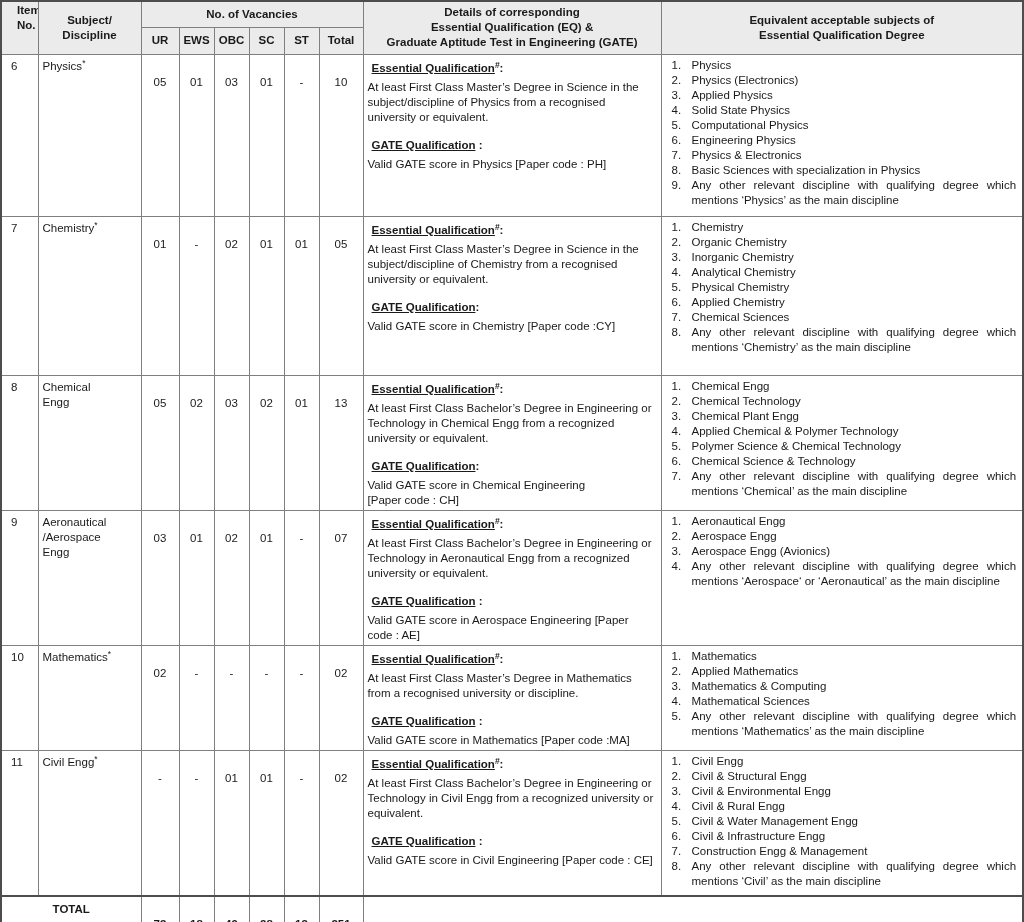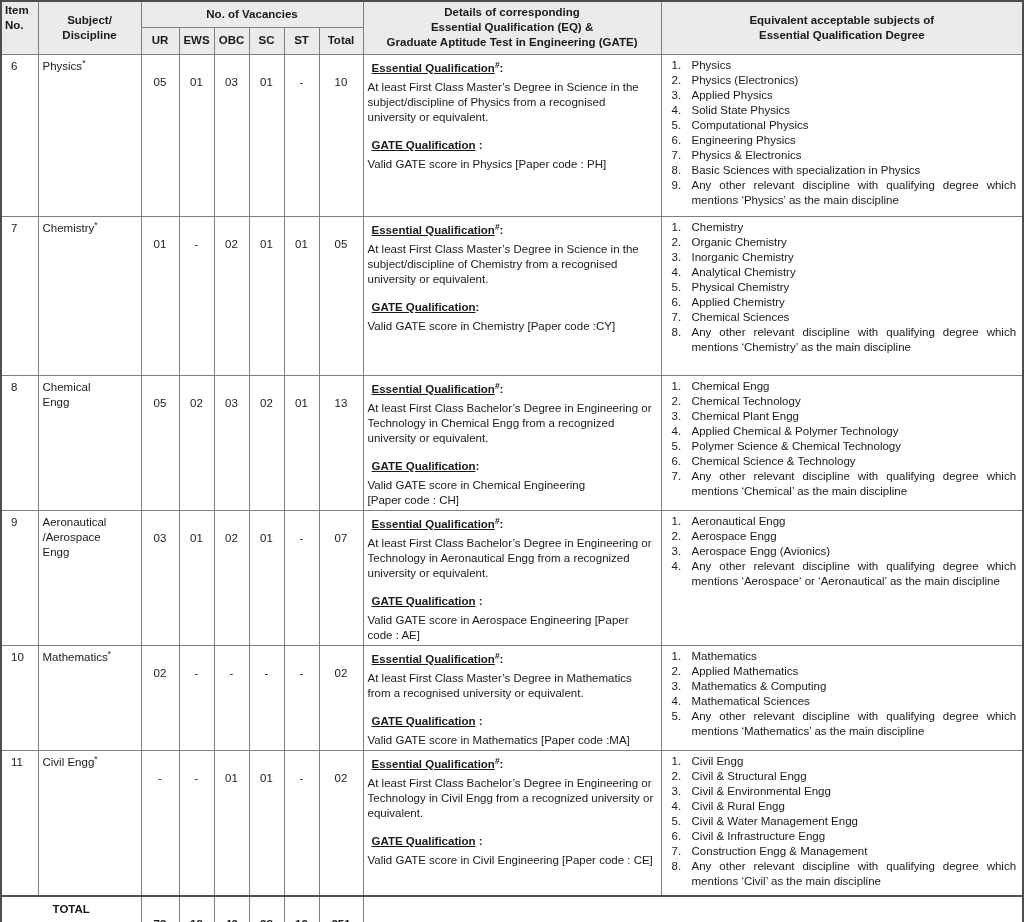--- a/index.html
+++ b/index.html
@@ -2,21 +2,21 @@
 <html><head>
 <meta charset="utf-8">
 <style>
   html,body{margin:0;padding:0;background:#ffffff;}
   body{font-family:"Liberation Sans",sans-serif;color:#1a1a1a;}
   .doc{width:1024px;}
   table.vac{border-collapse:collapse;table-layout:fixed;width:1022px;border:2px solid #4d4d4d;}
   th,td{border:1px solid #7f7f7f;vertical-align:top;padding:2px 4px;font-size:11.5px;line-height:15px;overflow:hidden;}
   th{background:#ebebeb;font-weight:bold;text-align:center;vertical-align:middle;padding:1px 2px;}
   th.pre,td.pre{white-space:pre-line;}
-  th.item-h{text-align:left;vertical-align:top;padding-left:3px;}
+  th.item-h{text-align:left;vertical-align:top;padding-left:15px;}
   td.item-cell{padding-left:9px;padding-top:4px;}
   td.subject-cell{padding-top:4px;white-space:pre-line;}
   td.num{text-align:center;padding-top:20px;}
   sup.ast{font-size:8.5px;vertical-align:top;line-height:1;}
   sup.hash{font-size:8.5px;vertical-align:top;line-height:1;font-weight:bold;}
   .d-head{margin:4px;font-weight:bold;}
   .d-head .u-label{text-decoration:underline;}
   .d-text{margin:0;}
   .d-text.pre{white-space:pre-line;}
   .gate-head{margin-top:13px;}
@@ -183,21 +183,21 @@
           <td class="item-cell">10</td>
           <td class="subject-cell"><span>Mathematics</span><sup class="ast">*</sup></td>
           <td class="num">02</td>
           <td class="num">-</td>
           <td class="num">-</td>
           <td class="num">-</td>
           <td class="num">-</td>
           <td class="num">02</td>
           <td>
             <p class="d-head"><span class="u-label">Essential Qualification</span><sup class="hash">#</sup>:</p>
-            <p class="d-text">At least First Class Master’s Degree in Mathematics from a recognised university or equivalent.</p>
+            <p class="d-text">At least First Class Master’s Degree in Mathematics from a recognised university or discipline.</p>
             <p class="d-head gate-head"><span class="u-label">GATE Qualification</span> :</p>
             <p class="d-text pre">Valid GATE score in Mathematics [Paper code :MA]</p>
           </td>
           <td>
             <ol class="eq-list">
               <li>Mathematics</li>
               <li>Applied Mathematics</li>
               <li>Mathematics &amp; Computing</li>
               <li>Mathematical Sciences</li>
               <li>Any other relevant discipline with qualifying degree which mentions  ‘Mathematics’ as the main discipline</li>

